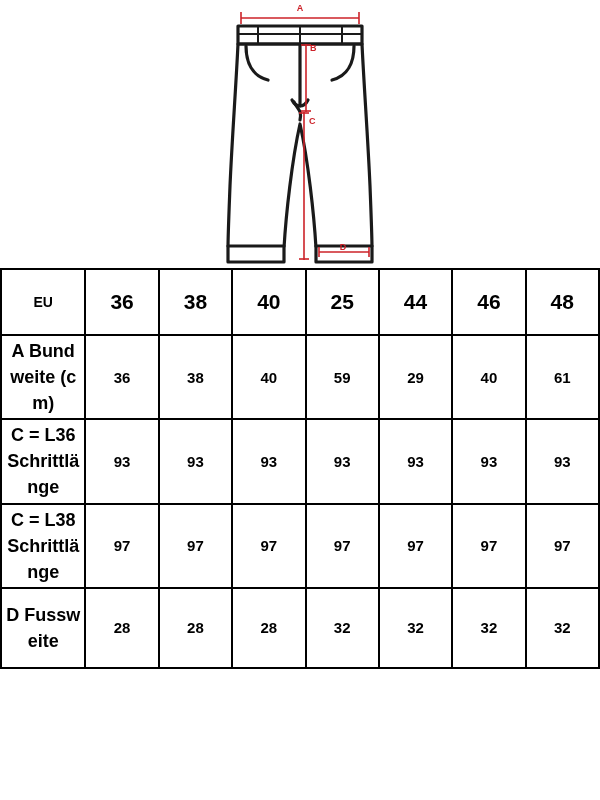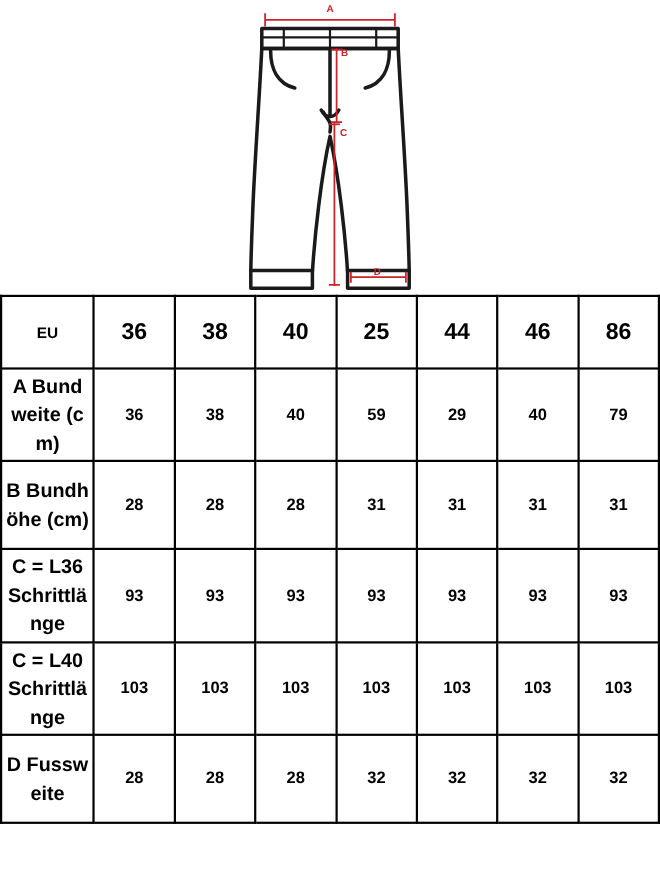--- a/index.html
+++ b/index.html
@@ -152,67 +152,57 @@
     </colgroup>
     <tbody>
       <tr class="r-head">
         <td class="hdr-label">EU</td>
         <td class="hdr-size">36</td>
         <td class="hdr-size">38</td>
         <td class="hdr-size">40</td>
         <td class="hdr-size">25</td>
         <td class="hdr-size">44</td>
         <td class="hdr-size">46</td>
-        <td class="hdr-size">86</td>
+        <td class="hdr-size">48</td>
       </tr>
 
       <tr class="r-body">
         <td class="row-label">A Bundweite (cm)</td>
         <td class="cell-val">36</td>
         <td class="cell-val">38</td>
         <td class="cell-val">40</td>
         <td class="cell-val">59</td>
         <td class="cell-val">29</td>
         <td class="cell-val">40</td>
-        <td class="cell-val">79</td>
-      </tr>
-
-      <tr class="r-body">
-        <td class="row-label">B Bundhöhe (cm)</td>
-        <td class="cell-val">28</td>
-        <td class="cell-val">28</td>
-        <td class="cell-val">28</td>
-        <td class="cell-val">31</td>
-        <td class="cell-val">31</td>
-        <td class="cell-val">31</td>
-        <td class="cell-val">31</td>
-      </tr>
+        <td class="cell-val">61</td>
+      </tr>
+
 
       <tr class="r-body">
         <td class="row-label">C = L36 Schrittlänge</td>
         <td class="cell-val">93</td>
         <td class="cell-val">93</td>
         <td class="cell-val">93</td>
         <td class="cell-val">93</td>
         <td class="cell-val">93</td>
         <td class="cell-val">93</td>
         <td class="cell-val">93</td>
       </tr>
 
-
-      <tr class="r-body">
-        <td class="row-label">C = L40 Schrittlänge</td>
-        <td class="cell-val">103</td>
-        <td class="cell-val">103</td>
-        <td class="cell-val">103</td>
-        <td class="cell-val">103</td>
-        <td class="cell-val">103</td>
-        <td class="cell-val">103</td>
-        <td class="cell-val">103</td>
-      </tr>
+      <tr class="r-body">
+        <td class="row-label">C = L38 Schrittlänge</td>
+        <td class="cell-val">97</td>
+        <td class="cell-val">97</td>
+        <td class="cell-val">97</td>
+        <td class="cell-val">97</td>
+        <td class="cell-val">97</td>
+        <td class="cell-val">97</td>
+        <td class="cell-val">97</td>
+      </tr>
+
 
       <tr class="r-body">
         <td class="row-label">D Fussweite</td>
         <td class="cell-val">28</td>
         <td class="cell-val">28</td>
         <td class="cell-val">28</td>
         <td class="cell-val">32</td>
         <td class="cell-val">32</td>
         <td class="cell-val">32</td>
         <td class="cell-val">32</td>

